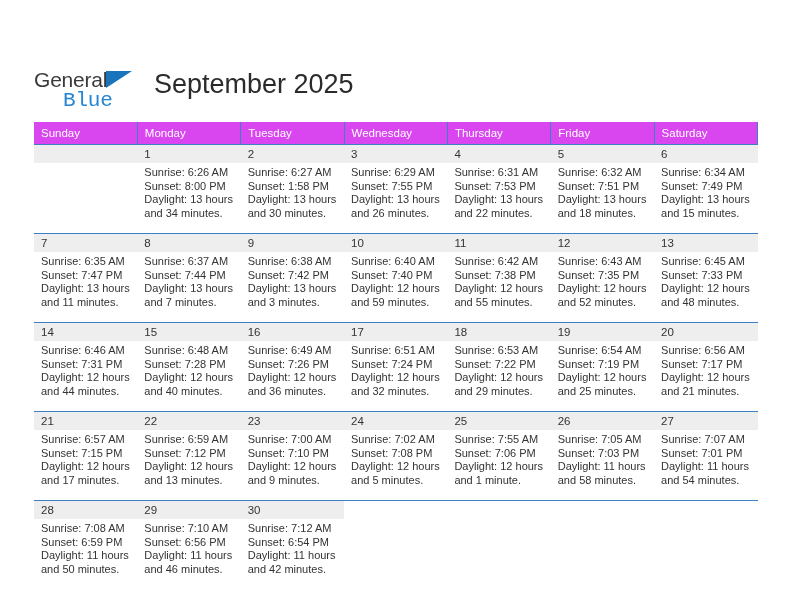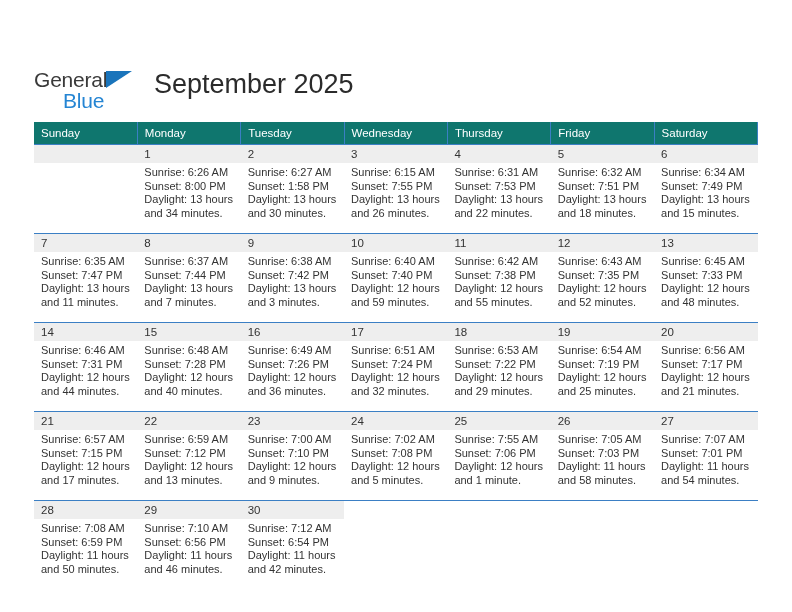--- a/index.html
+++ b/index.html
@@ -56,20 +56,21 @@
     border-left: 26px solid #1a74bb;
     border-bottom: 17px solid transparent;
   }
   .logo-blue {
     position: absolute;
     left: 29px;
     top: 21px;
     font-size: 21px;
     letter-spacing: -0.2px;
     color: #2585d3;
+    font-family: Liberation Mono, monospace;
   }
 
   .title-block {
     flex: 1 1 auto;
     padding-top: 0px;
   }
   .cal-title {
     font-size: 27px;
     font-weight: normal;
     color: #2b2b2b;
@@ -84,21 +85,21 @@
   }
 
   
   .calendar {
     margin-top: 8px;
     width: 724px;
     border-collapse: collapse;
     table-layout: fixed;
   }
   .calendar th {
-    background: #0f766e;
+    background: #d946ef;
     color: #ffffff;
     font-weight: normal;
     font-size: 11.5px;
     text-align: left;
     padding: 5px 0 5px 7px;
     height: 20px;
     box-sizing: border-box;
     border-right: 1px solid #3b7fc4;
   }
   .calendar td {
@@ -198,21 +199,21 @@
                 <div>Sunrise: 6:27 AM</div>
                 <div>Sunset: 1:58 PM</div>
                 <div class="wrap">Daylight: 13 hours and 30 minutes.</div>
               </div>
             </div>
           </td>
           <td>
             <div class="cell-inner">
               <div class="daynum">3</div>
               <div class="detail">
-                <div>Sunrise: 6:15 AM</div>
+                <div>Sunrise: 6:29 AM</div>
                 <div>Sunset: 7:55 PM</div>
                 <div class="wrap">Daylight: 13 hours and 26 minutes.</div>
               </div>
             </div>
           </td>
           <td>
             <div class="cell-inner">
               <div class="daynum">4</div>
               <div class="detail">
                 <div>Sunrise: 6:31 AM</div>

